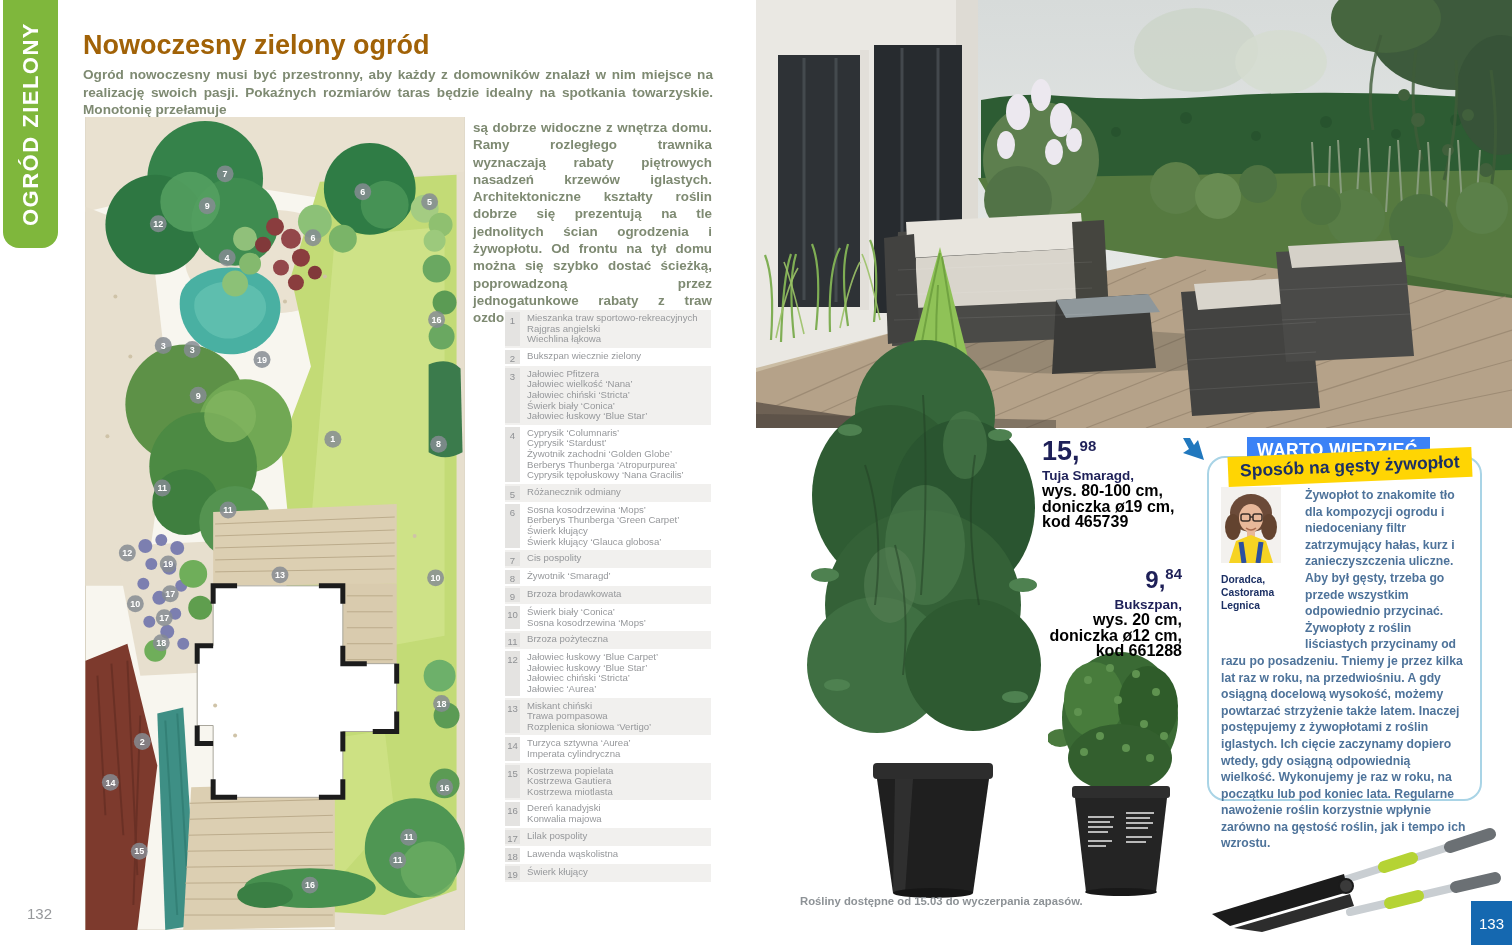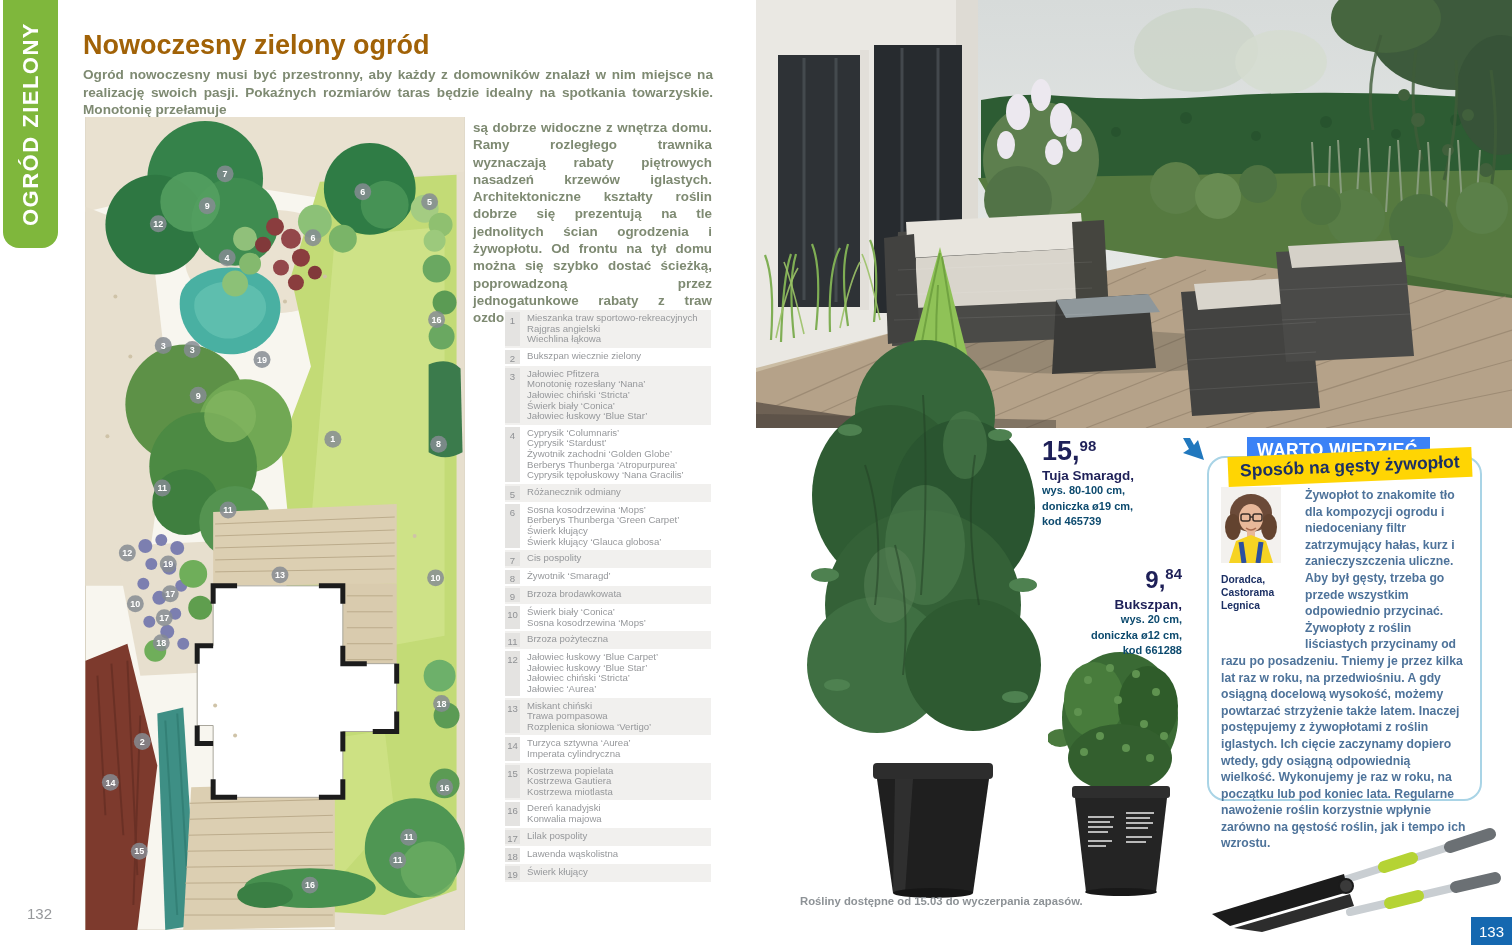--- a/index.html
+++ b/index.html
@@ -41,21 +41,21 @@
   .tnames{flex:1;padding:3px 2px 3px 7px;line-height:10.6px;}
   
   .photo{position:absolute;left:756px;top:0;width:756px;height:428px;}
   .thuja-product{position:absolute;left:795px;top:245px;width:255px;height:660px;}
   .buks-product{position:absolute;left:1048px;top:640px;width:148px;height:265px;}
   
   .price-main{color:#1e2058;font-weight:700;}
   .price-big{font-size:27px;line-height:28px;}
   .price-big sup{font-size:15px;vertical-align:9px;}
   .prod-name{color:#1e2058;font-weight:700;font-size:13.5px;margin-top:3px;}
-  .prod-det{color:#0c4a6e;font-size:11px;line-height:15.5px;font-weight:600;}
+  .prod-det{color:#000000;font-size:16px;line-height:15.5px;font-weight:600;}
   .tuja-block{position:absolute;left:1042px;top:432px;width:155px;}
   .buks-block{position:absolute;left:1012px;top:560px;width:170px;text-align:right;}
   .buks-block .price-big{font-size:24px;}
   
   .tip-arrow{position:absolute;left:1180px;top:436px;width:26px;height:26px;}
   .tip-kicker{position:absolute;left:1247px;top:437px;background:#3b82f6;color:#fff;
               font-weight:700;font-size:17.5px;letter-spacing:.4px;padding:3px 12px 4px 10px;}
   .tip-headline{position:absolute;left:1228px;top:452px;background:#ffd503;color:#1c3064;
               font-weight:700;font-size:17.5px;padding:4px 12px 5px 12px;transform:rotate(-2.4deg);}
   .tip-border{position:absolute;left:1207px;top:456px;width:271px;height:341px;
@@ -70,21 +70,21 @@
   .verve-dot{width:13px;height:13px;border-radius:50% 50% 50% 2px;background:#8dc63f;display:inline-block;}
   .verve-text{font-size:21px;font-weight:700;color:#3d4043;letter-spacing:.5px;}
   .verve-price{font-size:22px;margin-left:14px;}
   .verve-price sup{font-size:13px;vertical-align:7px;}
   .verve-name{color:#1e2058;font-weight:700;font-size:13px;margin-top:1px;}
   .verve-code{color:#68737d;font-size:12px;font-weight:600;margin-top:2px;}
   .shears{position:absolute;left:1198px;top:820px;width:305px;height:112px;}
   
   .note{position:absolute;left:800px;top:895px;font-size:11.3px;color:#8d9296;font-weight:600;}
   .pageno-left{position:absolute;left:27px;top:905px;font-size:15px;color:#96989b;}
-  .pageno-right{position:absolute;right:0;bottom:0;width:41px;height:28px;background:#1568b0;
+  .pageno-right{position:absolute;right:0;bottom:0;width:41px;height:44px;background:#1568b0;
                 color:#fff;font-size:15px;display:flex;align-items:center;justify-content:center;}
 </style>
 </head>
 <body>
 
 <div class="page">
 
   <div class="green-tab">
     <span>OGRÓD ZIELONY</span>
   </div>
@@ -324,21 +324,21 @@
         <div class="trow">
           <div class="tnum">2</div>
           <div class="tnames">
             <div>Bukszpan wiecznie zielony</div>
           </div>
         </div>
         <div class="trow alt">
           <div class="tnum">3</div>
           <div class="tnames">
             <div>Jałowiec Pfitzera</div>
-            <div>Monotonię rozesłany ‘Nana’</div>
+            <div>Jałowiec wielkość ‘Nana’</div>
             <div>Jałowiec chiński ‘Stricta’</div>
             <div>Świerk biały ‘Conica’</div>
             <div>Jałowiec łuskowy ‘Blue Star’</div>
           </div>
         </div>
         <div class="trow">
           <div class="tnum">4</div>
           <div class="tnames">
             <div>Cyprysik ‘Columnaris’</div>
             <div>Cyprysik ‘Stardust’</div>

